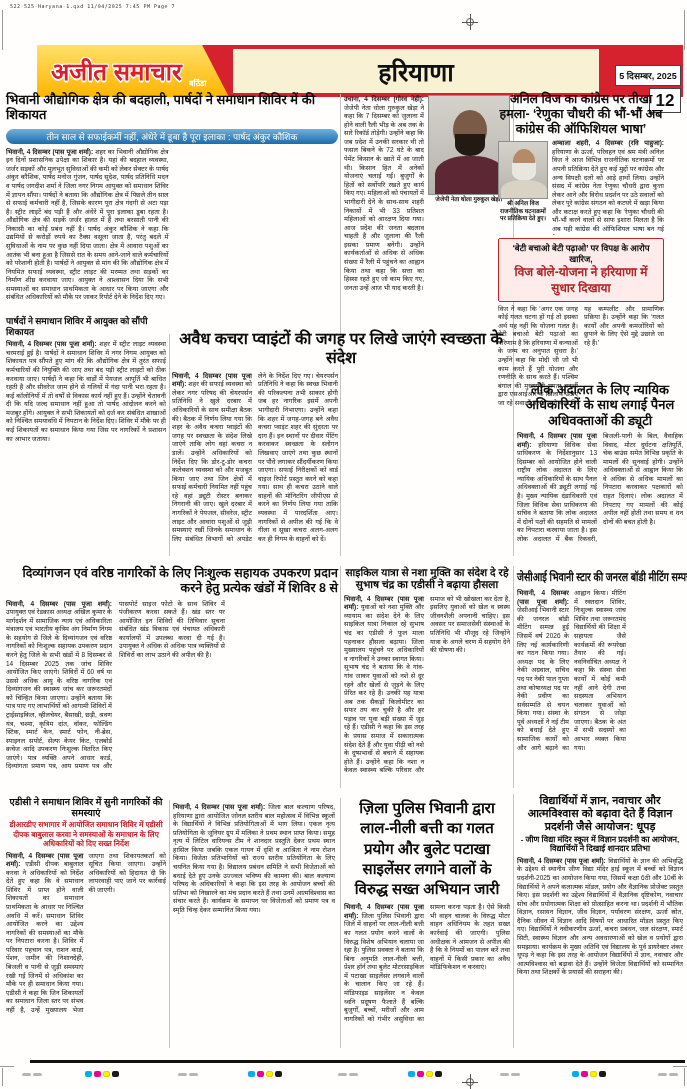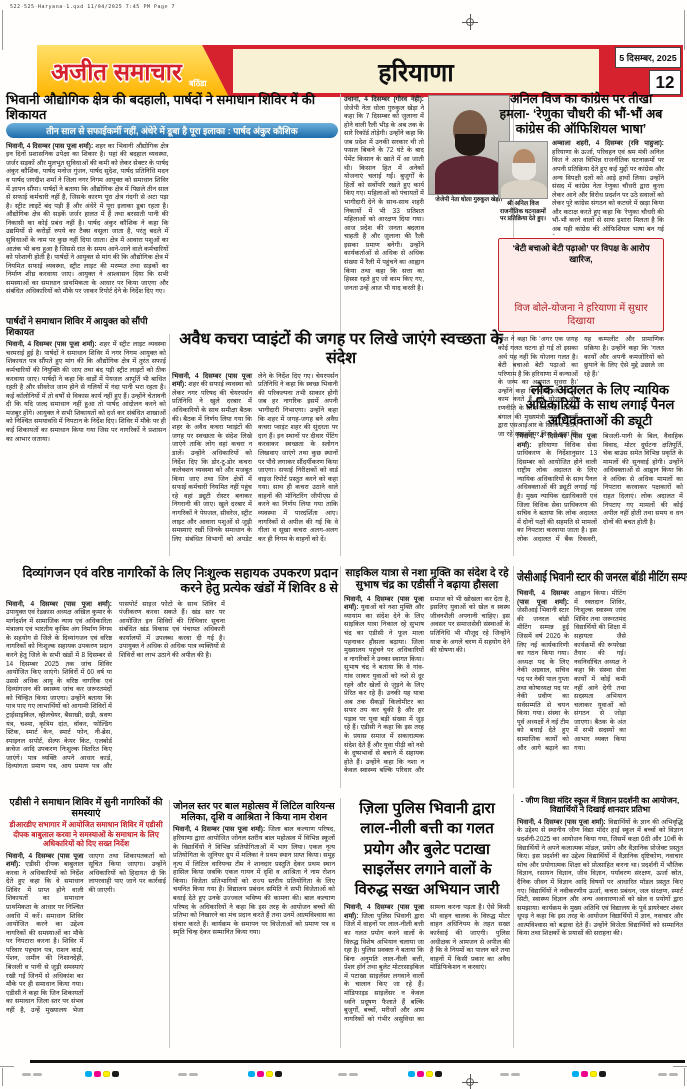--- a/index.html
+++ b/index.html
@@ -20,44 +20,44 @@
   
   .masthead { position:absolute; left:37px; top:33px; width:646px; height:52px; background:#d6212f;margin-top:12px; }
   .gold { position:absolute; left:0; top:0; width:192px; height:52px;
           background:linear-gradient(180deg,#ffe06a,#ffb400);
           clip-path:polygon(0 0, 86% 0, 100% 100%, 0 100%); }
   .paper-title { position:absolute; left:14px; top:9px; font-size:24px; font-weight:800; color:#d6212f;
           text-shadow:1px 1px 0 #fff,-1px -1px 0 #fff,1px -1px 0 #fff,-1px 1px 0 #fff,0 2px 0 #fff; letter-spacing:0; }
   .edition { position:absolute; left:152px; top:32px; font-size:8px; font-weight:bold; color:#fff; }
   .section-box { position:absolute; left:196px; top:4px; width:366px; height:44px; background:#f8f1d4; display:flex; align-items:center; justify-content:center; }
   .section-title { font-size:25px; font-weight:800; color:#101010; }
-  .datebox { position:absolute; right:2px; top:2px; width:66px; height:48px; }
+  .datebox { position:absolute; right:2px; top:20px; width:66px; height:48px; }
   .date-row { background:#fff; border:1px solid #444; height:21px; display:flex; align-items:center; justify-content:center; font-size:9px; font-weight:bold; color:#111; }
   .pageno { position:absolute; right:0; bottom:0; width:32px; height:25px; background:#fff; border:1px solid #444; display:flex; align-items:center; justify-content:center; font-size:17px; font-weight:bold; color:#111; }
 
   
   article { position:absolute; color:#161616; }
   .hl { font-weight:800; color:#0d0d0d; line-height:1.18; }
   .hl.center { text-align:center; }
   .bodytxt { font-size:6.5px; line-height:1.32; text-align:justify; color:#222; column-fill:auto; overflow:hidden; }
   .dateline { font-weight:bold; }
-  .bluebar { margin-top:0; height:15px; border-radius:8px; background:linear-gradient(180deg,#6fb1dc,#1c6cab);
-             color:#fffdf2; font-size:9px; font-weight:bold; display:flex; align-items:center; justify-content:center; }
+  .bluebar { margin-top:6px; height:15px; border-radius:8px; background:linear-gradient(180deg,#6fb1dc,#1c6cab);
+             color:#fffdf2; font-size:9px; font-weight:normal; display:flex; align-items:center; justify-content:center; }
   .redsub { color:#c3222a; font-weight:bold; text-align:center; line-height:1.25; }
 
   
   .photo { position:relative; background:linear-gradient(180deg,#d4d2ca,#b5b3ac); border:1px solid #8f8f8f; overflow:hidden; }
   .photo .head { position:absolute; border-radius:50%; }
   .photo .beard { position:absolute; border-radius:0 0 50% 50%; }
   .photo .torso { position:absolute; border-radius:45% 45% 0 0; }
   .caption { font-size:6px; font-weight:bold; text-align:center; line-height:1.25; color:#111; padding-top:1px; }
 
   .quotebox { border:1.5px solid #c3222a; background:#fdecea; border-radius:2px; padding:4px 3px; text-align:center; }
   .quotebox .q1 { font-size:8.5px; font-weight:800; color:#111; line-height:1.3; }
-  .quotebox .q2 { font-size:10px; font-weight:400; color:#b3252a; line-height:1.3;margin-top:36px; }
+  .quotebox .q2 { font-size:12px; font-weight:700; color:#b3252a; line-height:1.3; }
 
   .vline { position:absolute; width:1px; background:#c4c4c4; }
 
   
   .bottom-rule { position:absolute; left:30px; top:1060px; width:655px; height:3px; background:#111; }
   .marks { position:absolute; top:1071px; left:0; width:687px; height:8px; }
   .mark { position:absolute; top:0; display:flex; gap:2px; }
   .gdash { width:9px; height:3px; background:#b5b5b5; border-radius:2px; margin-top:2px; }
   .dot { width:7px; height:6px; border-radius:2px; }
   .dc { background:#00adee; } .dm { background:#ec008c; } .dy { background:#fff200; border:.5px solid #e3d400; } .dk { background:#1a1a1a; }
@@ -203,36 +203,36 @@
   <article style="left:6px;top:796px;width:160px;">
     <h1 class="hl center" style="font-size:9.5px;">एडीसी ने समाधान शिविर में सुनी नागरिकों की समस्याएं</h1>
     <div class="redsub" style="font-size:7.5px;margin-top:2px;">डीआरडीए सभागार में आयोजित समाधान शिविर में एडीसी दीपक बाबुलाल करवा ने समस्याओं के समाधान के लिए अधिकारियों को दिए सख्त निर्देश</div>
     <div class="bodytxt" style="margin-top:3px;height:170px;column-count:2;column-gap:5px;">
       <span class="dateline">भिवानी, 4 दिसम्बर (पास पूजा शर्मा):</span>
       <span>एडीसी दीपक बाबुलाल करवा ने अधिकारियों को निर्देश देते हुए कहा कि वे समाधान शिविर में प्राप्त होने वाली शिकायतों का समाधान प्राथमिकता के आधार पर निश्चित अवधि में करें। समाधान शिविर आयोजित करने का उद्देश्य नागरिकों की समस्याओं का मौके पर निपटारा करना है। शिविर में परिवार पहचान पत्र, राशन कार्ड, पेंशन, जमीन की निशानदेही, बिजली व पानी से जुड़ी समस्याएं रखी गईं जिनमें से अधिकांश का मौके पर ही समाधान किया गया। एडीसी ने कहा कि जिन शिकायतों का समाधान जिला स्तर पर संभव नहीं है, उन्हें मुख्यालय भेजा जाएगा तथा शिकायतकर्ता को सूचित किया जाएगा। उन्होंने अधिकारियों को हिदायत दी कि लापरवाही पाए जाने पर कार्रवाई की जाएगी।</span>
     </div>
   </article>
 
   <article style="left:173px;top:800px;width:162px;">
-    <h1 class="hl center" style="font-size:9.5px;">जोनल स्तर पर बाल महोत्सव में लिटिल वारियन्स मलिका, दृशि व आश्रिता ने किया नाम रोशन</h1>
     <div class="bodytxt" style="margin-top:3px;height:205px;">
       <span class="dateline">भिवानी, 4 दिसम्बर (पास पूजा शर्मा):</span>
       <span>जिला बाल कल्याण परिषद, हरियाणा द्वारा आयोजित जोनल स्तरीय बाल महोत्सव में विभिन्न स्कूलों के विद्यार्थियों ने विभिन्न प्रतियोगिताओं में भाग लिया। एकल नृत्य प्रतियोगिता के जूनियर ग्रुप में मलिका ने प्रथम स्थान प्राप्त किया। समूह नृत्य में लिटिल वारियन्स टीम ने शानदार प्रस्तुति देकर प्रथम स्थान हासिल किया जबकि एकल गायन में दृशि व आश्रिता ने नाम रोशन किया। विजेता प्रतिभागियों को राज्य स्तरीय प्रतियोगिता के लिए चयनित किया गया है। विद्यालय प्रबंधन समिति ने सभी विजेताओं को बधाई देते हुए उनके उज्ज्वल भविष्य की कामना की। बाल कल्याण परिषद के अधिकारियों ने कहा कि इस तरह के आयोजन बच्चों की प्रतिभा को निखारने का मंच प्रदान करते हैं तथा उनमें आत्मविश्वास का संचार करते हैं। कार्यक्रम के समापन पर विजेताओं को प्रमाण पत्र व स्मृति चिन्ह देकर सम्मानित किया गया।</span>
     </div>
   </article>
 
   <article style="left:344px;top:798px;width:166px;">
     <h1 class="hl center" style="font-size:15px;line-height:1.35;">ज़िला पुलिस भिवानी द्वारा लाल-नीली बत्ती का गलत प्रयोग और बुलेट पटाखा साइलेंसर लगाने वालों के विरुद्ध सख्त अभियान जारी</h1>
     <div class="bodytxt" style="margin-top:4px;height:128px;column-count:2;column-gap:6px;">
       <span class="dateline">भिवानी, 4 दिसम्बर (पास पूजा शर्मा):</span>
       <span>जिला पुलिस भिवानी द्वारा जिले में वाहनों पर लाल-नीली बत्ती का गलत प्रयोग करने वालों के विरुद्ध विशेष अभियान चलाया जा रहा है। पुलिस प्रवक्ता ने बताया कि बिना अनुमति लाल-नीली बत्ती, प्रेशर हॉर्न तथा बुलेट मोटरसाइकिल में पटाखा साइलेंसर लगवाने वालों के चालान किए जा रहे हैं। मॉडिफाइड साइलेंसर न केवल ध्वनि प्रदूषण फैलाते हैं बल्कि बुजुर्गों, बच्चों, मरीजों और आम नागरिकों को गंभीर असुविधा का सामना करना पड़ता है। ऐसे किसी भी वाहन चालक के विरुद्ध मोटर वाहन अधिनियम के तहत सख्त कार्रवाई की जाएगी। पुलिस अधीक्षक ने आमजन से अपील की है कि वे नियमों का पालन करें तथा वाहनों में किसी प्रकार का अवैध मॉडिफिकेशन न करवाएं।</span>
     </div>
   </article>
 
   <article style="left:517px;top:794px;width:166px;">
+    <h1 class="hl center" style="font-size:11px;">विद्यार्थियों में ज्ञान, नवाचार और आत्मविश्वास को बढ़ावा देते हैं विज्ञान प्रदर्शनी जैसे आयोजन: धूपड़</h1>
     <h2 class="hl center" style="font-size:8px;margin-top:2px;">- जीण विद्या मंदिर स्कूल में विज्ञान प्रदर्शनी का आयोजन, विद्यार्थियों ने दिखाई शानदार प्रतिभा</h2>
     <div class="bodytxt" style="margin-top:3px;height:182px;">
       <span class="dateline">भिवानी, 4 दिसम्बर (पास पूजा शर्मा):</span>
       <span>विद्यार्थियों के ज्ञान की अभिवृद्धि के उद्देश्य से स्थानीय जीण विद्या मंदिर हाई स्कूल में बच्चों को विज्ञान प्रदर्शनी-2025 का आयोजन किया गया, जिसमें कक्षा 6ठी और 10वीं के विद्यार्थियों ने अपने कलात्मक मॉडल, प्रयोग और वैज्ञानिक प्रोजेक्ट प्रस्तुत किए। इस प्रदर्शनी का उद्देश्य विद्यार्थियों में वैज्ञानिक दृष्टिकोण, नवाचार सोच और प्रयोगात्मक शिक्षा को प्रोत्साहित करना था। प्रदर्शनी में भौतिक विज्ञान, रसायन विज्ञान, जीव विज्ञान, पर्यावरण संरक्षण, ऊर्जा स्रोत, दैनिक जीवन में विज्ञान आदि विषयों पर आधारित मॉडल प्रस्तुत किए गए। विद्यार्थियों ने नवीकरणीय ऊर्जा, कचरा प्रबंधन, जल संरक्षण, स्मार्ट सिटी, स्वास्थ्य विज्ञान और अन्य अवधारणाओं को खेल व प्रयोगों द्वारा समझाया। कार्यक्रम के मुख्य अतिथि एवं विद्यालय के पूर्व डायरेक्टर शंकर धूपड़ ने कहा कि इस तरह के आयोजन विद्यार्थियों में ज्ञान, नवाचार और आत्मविश्वास को बढ़ावा देते हैं। उन्होंने विजेता विद्यार्थियों को सम्मानित किया तथा शिक्षकों के प्रयासों की सराहना की।</span>
     </div>
   </article>
 
   <div class="bottom-rule"></div>
   <div class="marks">
     <span class="mark" style="left:22px;">

